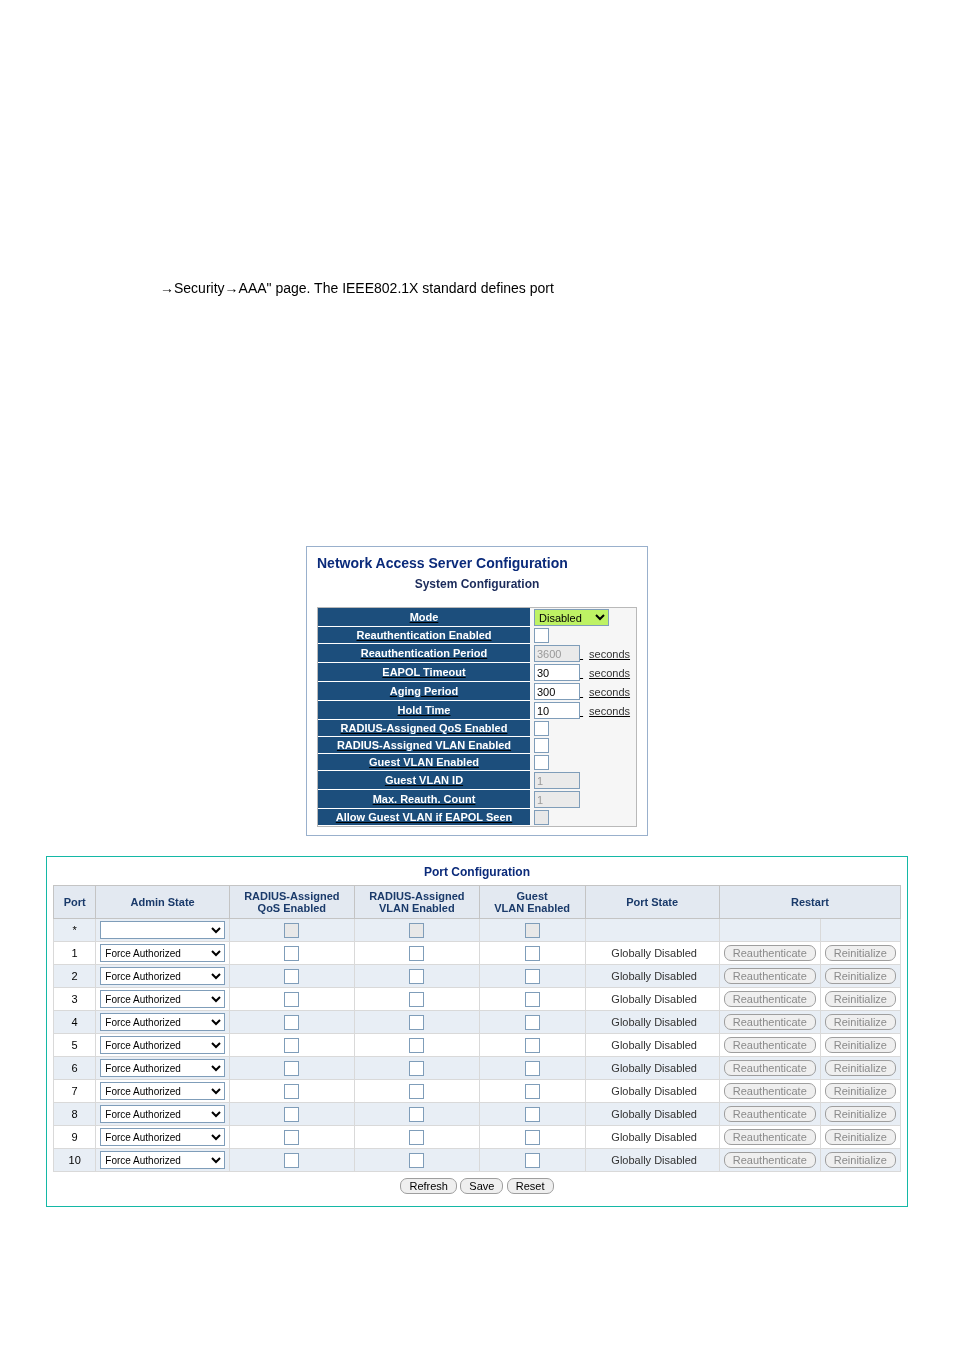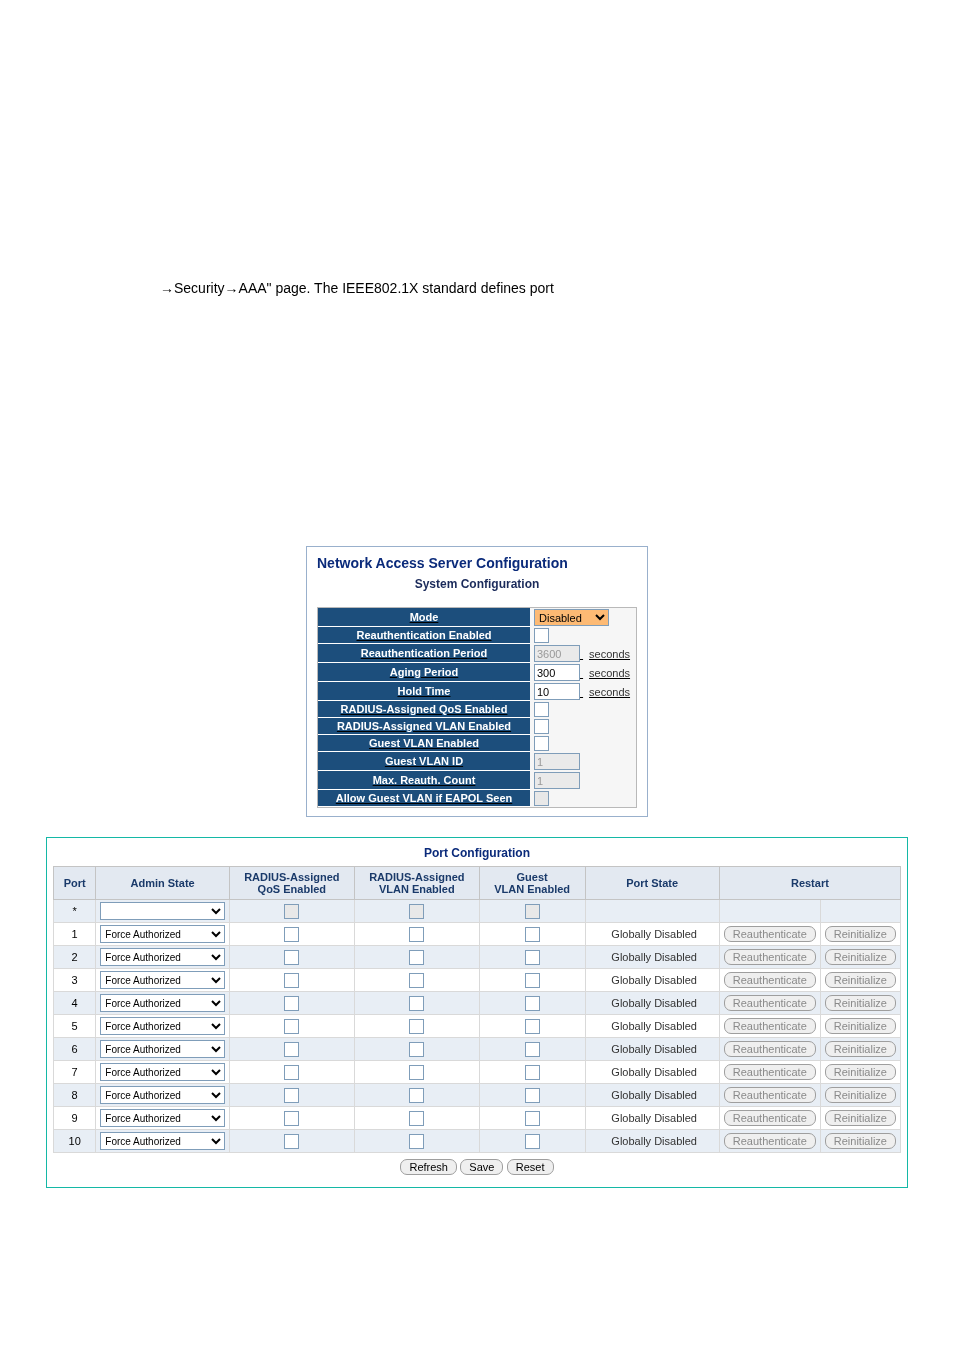--- a/index.html
+++ b/index.html
@@ -69,21 +69,21 @@
   .sys-input.disabled {
     color: #999;
     background: #eaeaea;
   }
   .sys-select {
     width: 75px;
     font-size: 11px;
     font-family: Arial;
     border: 1px solid #7f9db9;
     height: 17px;
-    background: #fdba74;
+    background: #bef264;
   }
   .cbox {
     width: 13px;
     height: 13px;
     border: 1px solid #7f9db9;
     background: #fff;
     display: inline-block;
     vertical-align: middle;
   }
   .cbox.disabled {
@@ -173,20 +173,27 @@
       </td>
     </tr>
     <tr>
       <th>Reauthentication Enabled</th>
       <td><span class="cbox"></span></td>
     </tr>
     <tr>
       <th>Reauthentication Period</th>
       <td>
         <input class="sys-input disabled" readonly="" value="3600" style="">
+        <span class="unit">seconds</span>
+      </td>
+    </tr>
+    <tr>
+      <th>EAPOL Timeout</th>
+      <td>
+        <input class="sys-input" value="30" style="">
         <span class="unit">seconds</span>
       </td>
     </tr>
     <tr>
       <th>Aging Period</th>
       <td>
         <input class="sys-input" value="300" style="">
         <span class="unit">seconds</span>
       </td>
     </tr>

